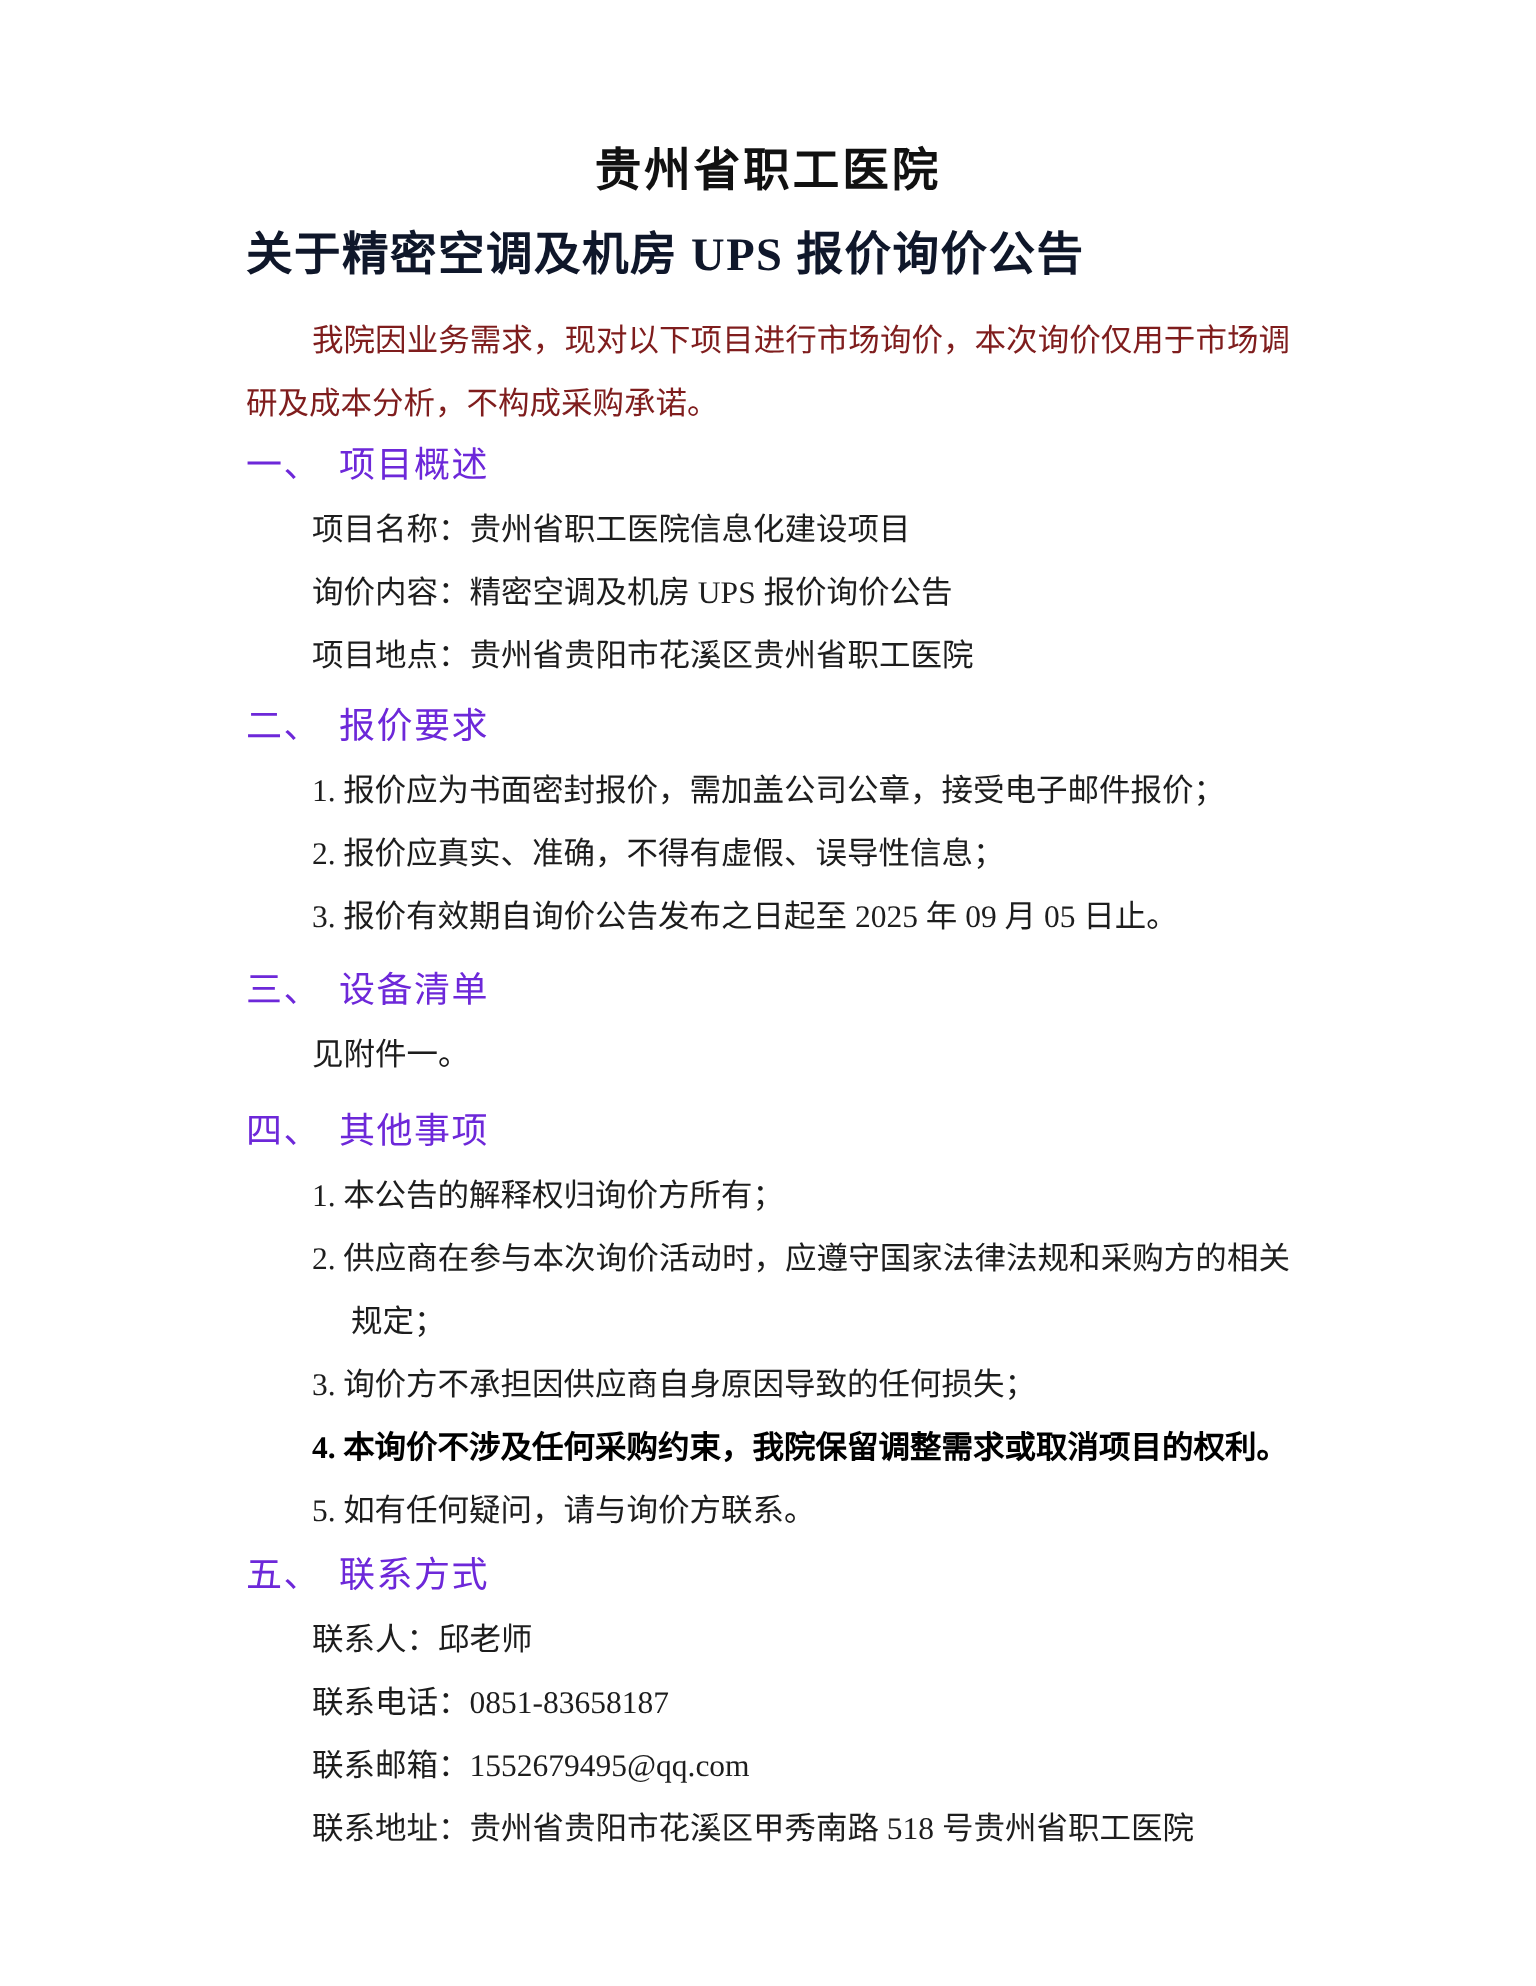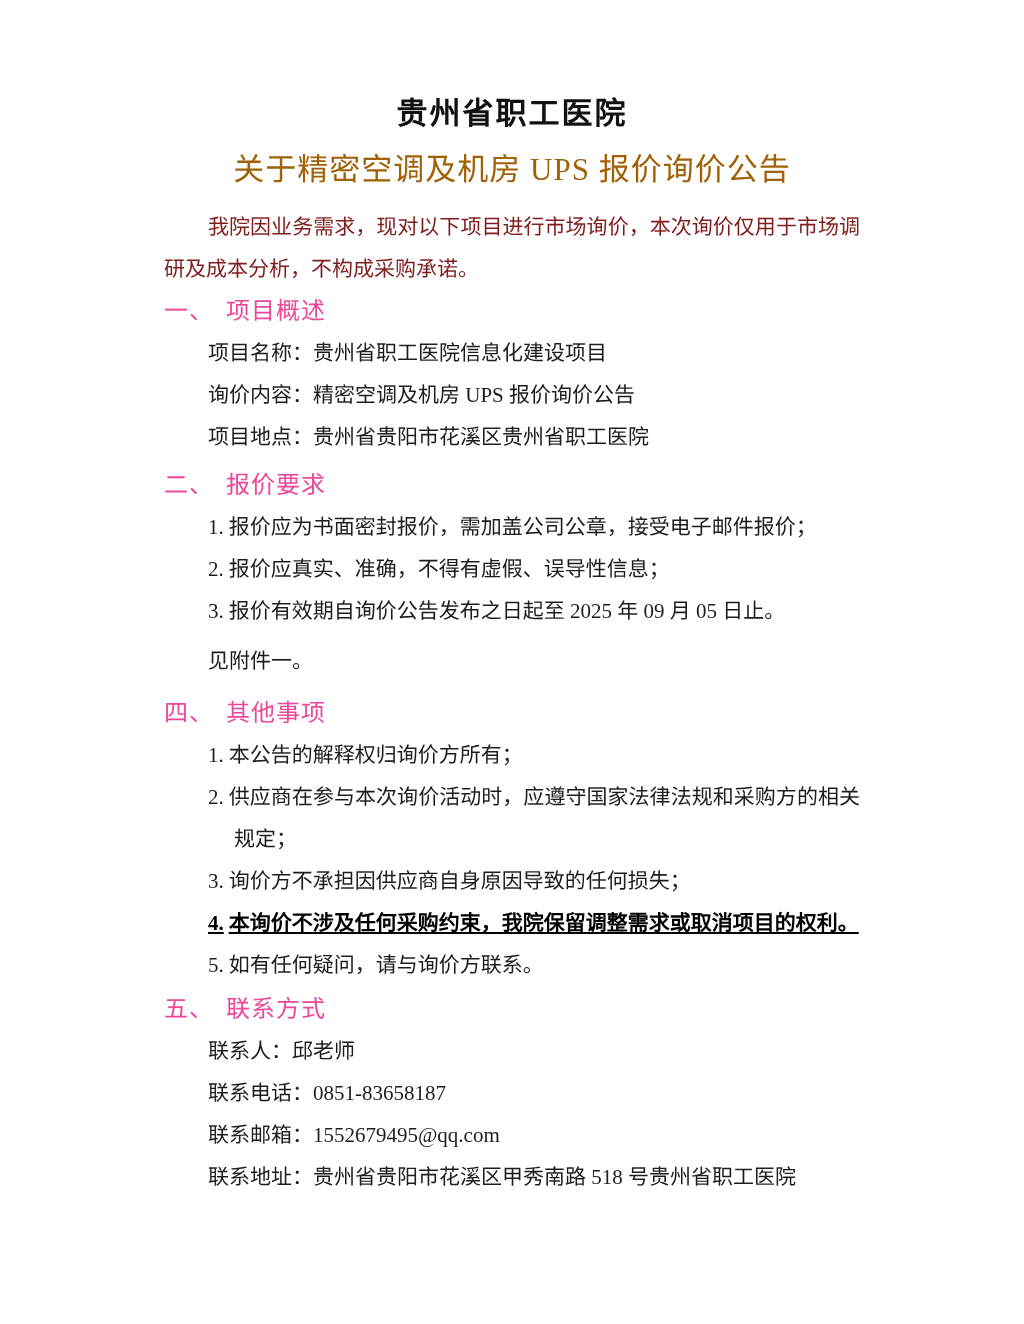--- a/index.html
+++ b/index.html
@@ -24,24 +24,24 @@
     line-height: 44px;
     font-weight: bold;
     text-align: center;
     letter-spacing: 2px;
     color: #111111;
     margin: 0 0 12px 0;
   }
   .doc-subtitle {
     font-size: 31px;
     line-height: 44px;
-    font-weight: normal;
-    text-align: center;
+    font-weight: bold;
+    text-align: left;
     letter-spacing: 1px;
-    color: #a16207;
+    color: #0f172a;
     margin: 0 0 14px 0;
   }
   .intro {
     font-size: 21px;
     line-height: 42px;
     text-align: justify;
     text-indent: 44px;
     margin: 0;
     color: #7f1d1d;
   }
@@ -49,21 +49,21 @@
   .section.s1 { margin-top: 0; }
   .section.s2 { margin-top: 6px; }
   .section.s3 { margin-top: 8px; }
   .section.s4 { margin-top: 10px; }
   .section.s5 { margin-top: 2px; }
   .sec-heading {
     font-size: 24px;
     line-height: 42px;
     font-weight: normal;
     letter-spacing: 1px;
-    color: #ec4899;
+    color: #6d28d9;
     margin: 0;
   }
   .sec-num { margin-right: 12px; }
   .plain-item {
     font-size: 21px;
     line-height: 42px;
     margin: 0;
     padding-left: 44px;
     color: #1d1d1d;
   }
@@ -73,21 +73,20 @@
     margin: 0;
     padding-left: 70px;
     text-indent: -26px;
     text-align: justify;
     color: #1d1d1d;
   }
   .item-num { margin-right: 5px; }
   .bold {
     font-weight: bold;
     color: #000000;
-    text-decoration: underline;
   }
 </style>
 </head>
 <body>
 
 <div class="page">
 
   <h1 class="doc-title">贵州省职工医院</h1>
   <h2 class="doc-subtitle">关于精密空调及机房 UPS 报价询价公告</h2>
 
@@ -101,20 +100,21 @@
   </div>
 
   <div class="section s2">
     <h3 class="sec-heading"><span class="sec-num">二、</span><span>报价要求</span></h3>
     <p class="num-item"><span class="item-num">1.</span><span>报价应为书面密封报价，需加盖公司公章，接受电子邮件报价；</span></p>
     <p class="num-item"><span class="item-num">2.</span><span>报价应真实、准确，不得有虚假、误导性信息；</span></p>
     <p class="num-item"><span class="item-num">3.</span><span>报价有效期自询价公告发布之日起至 2025 年 09 月 05 日止。</span></p>
   </div>
 
   <div class="section s3">
+    <h3 class="sec-heading"><span class="sec-num">三、</span><span>设备清单</span></h3>
     <p class="plain-item">见附件一。</p>
   </div>
 
   <div class="section s4">
     <h3 class="sec-heading"><span class="sec-num">四、</span><span>其他事项</span></h3>
     <p class="num-item"><span class="item-num">1.</span><span>本公告的解释权归询价方所有；</span></p>
     <p class="num-item"><span class="item-num">2.</span><span>供应商在参与本次询价活动时，应遵守国家法律法规和采购方的相关规定；</span></p>
     <p class="num-item"><span class="item-num">3.</span><span>询价方不承担因供应商自身原因导致的任何损失；</span></p>
     <p class="num-item bold"><span class="item-num">4.</span><span>本询价不涉及任何采购约束，我院保留调整需求或取消项目的权利。</span></p>
     <p class="num-item"><span class="item-num">5.</span><span>如有任何疑问，请与询价方联系。</span></p>

